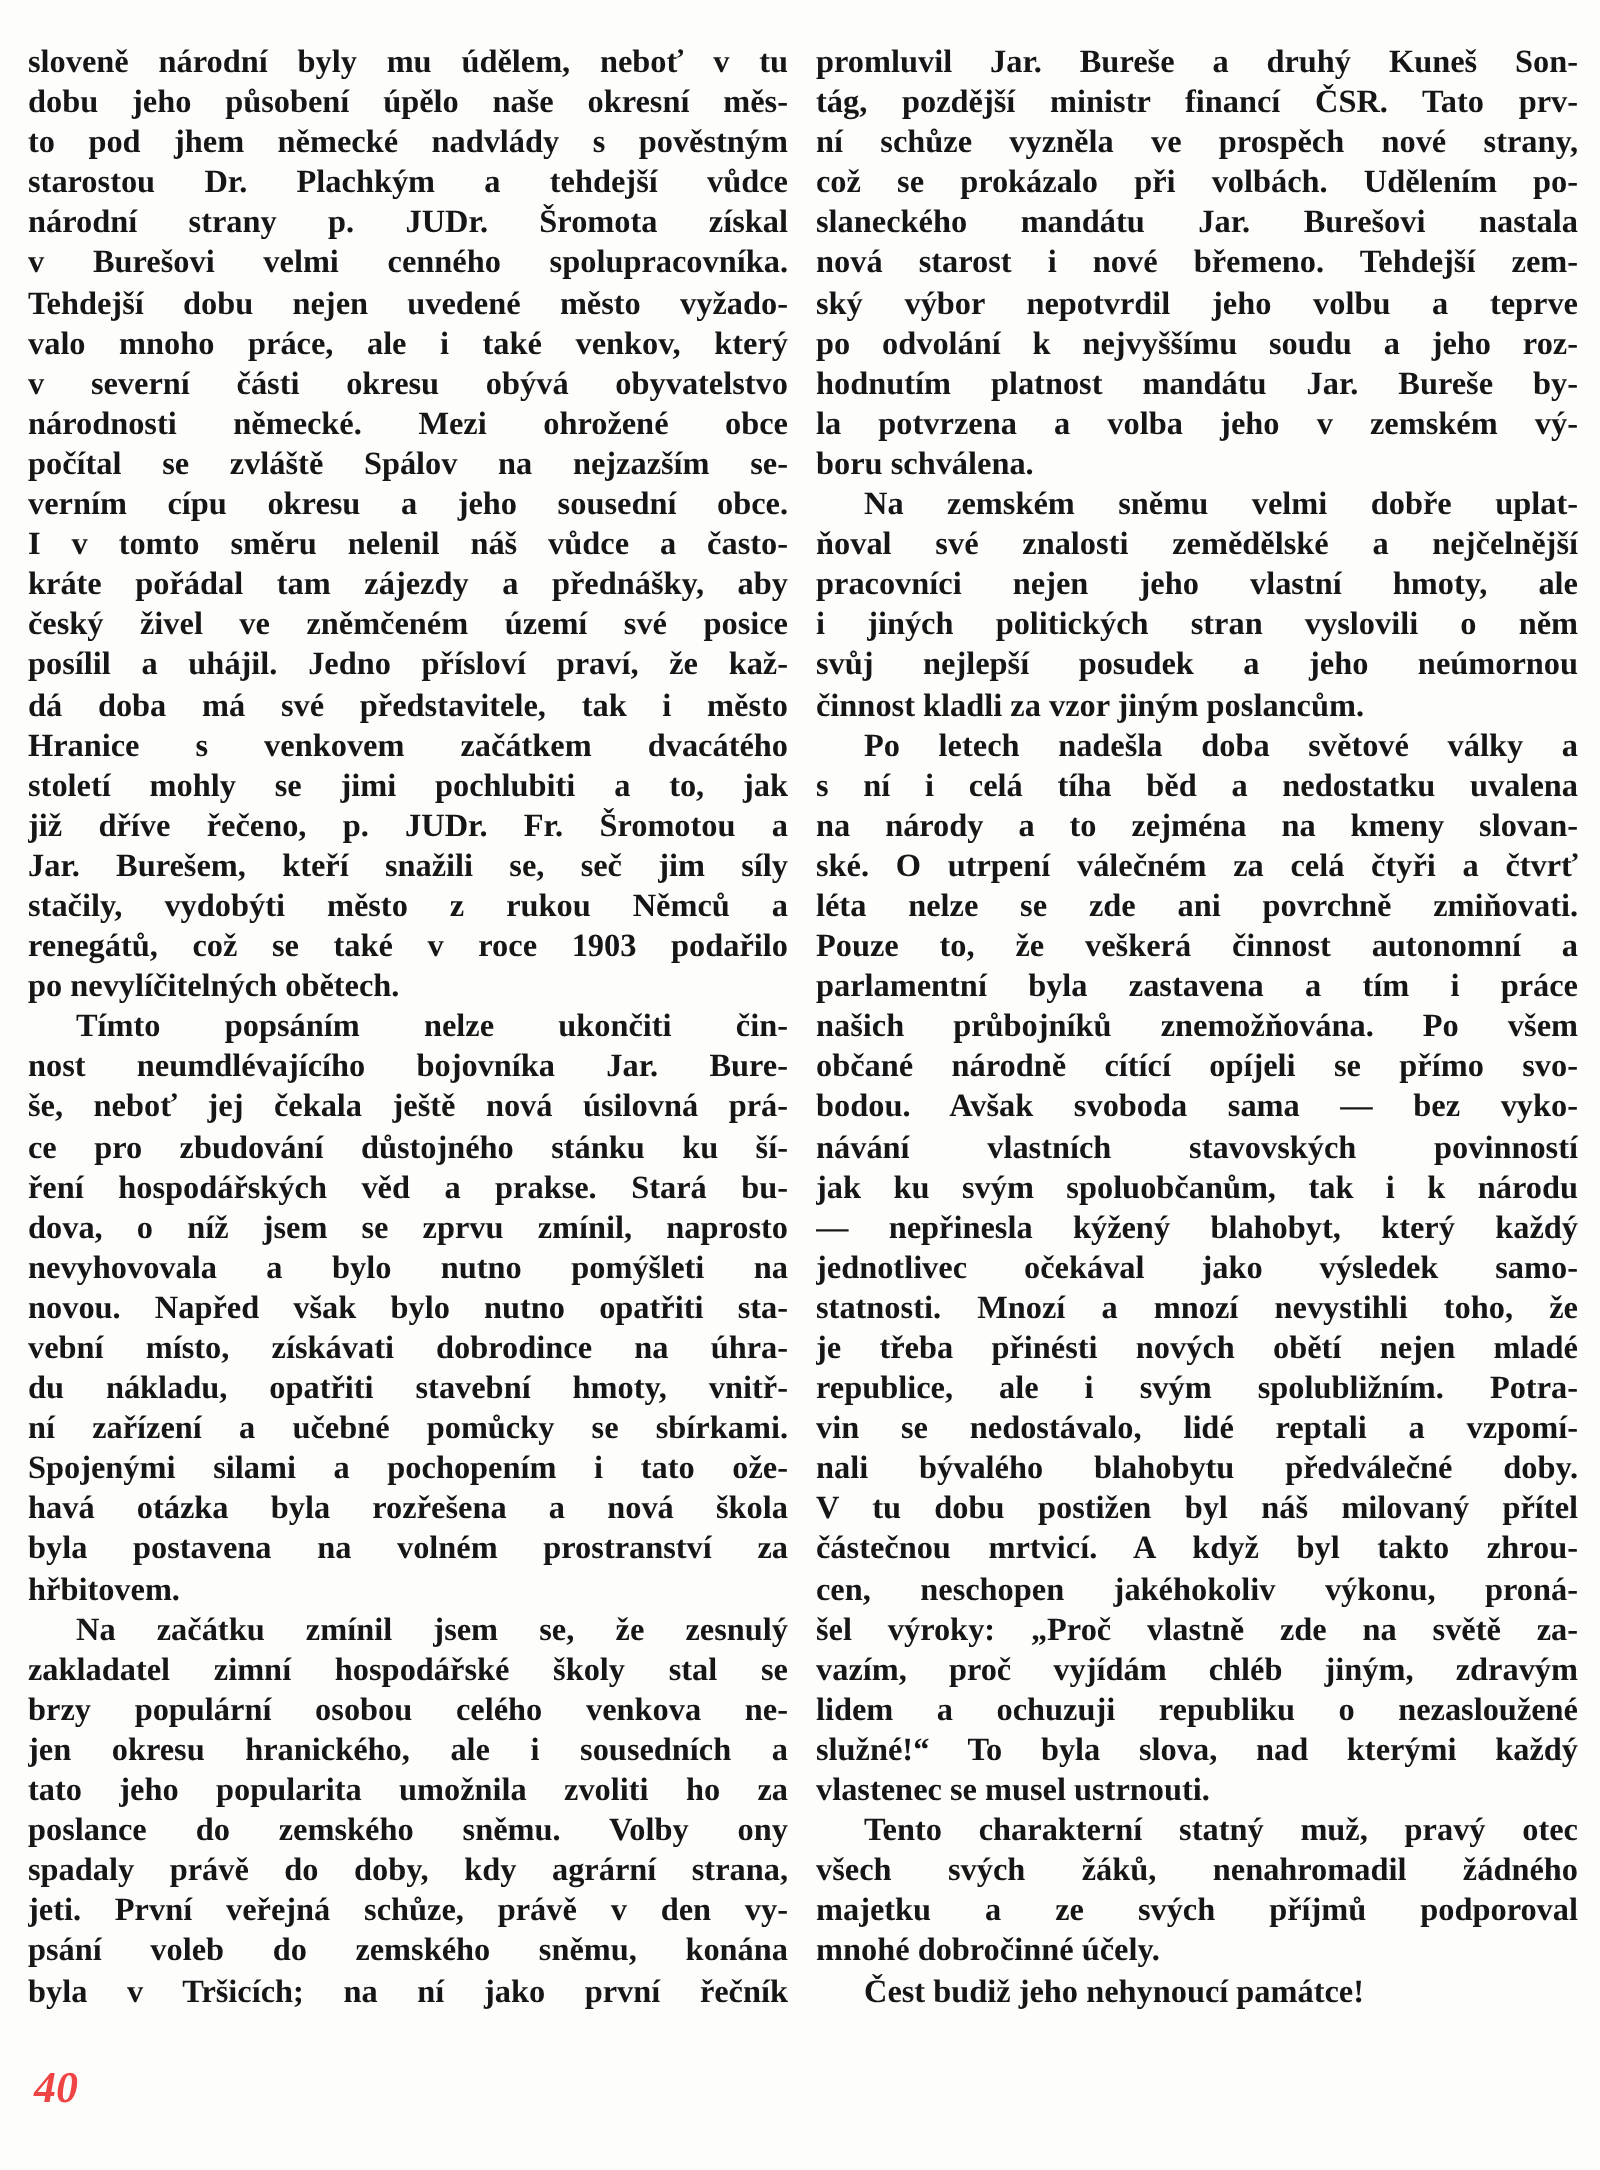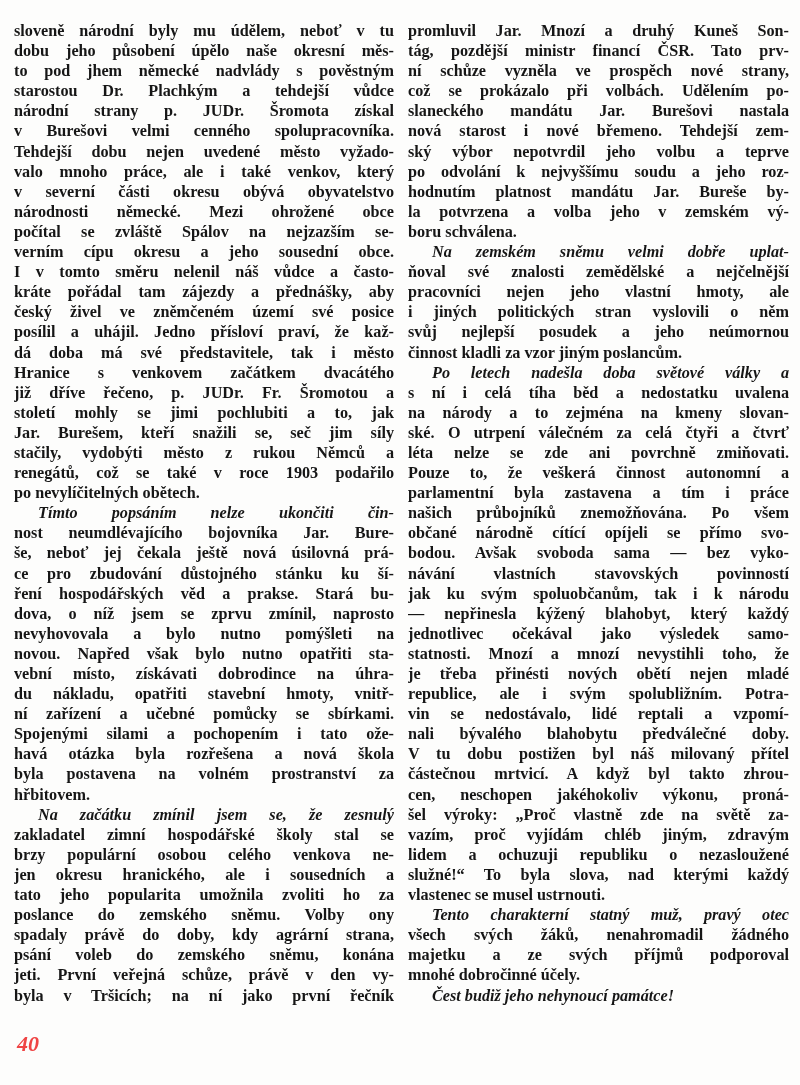--- a/index.html
+++ b/index.html
@@ -37,21 +37,21 @@
     text-align: justify;
     text-align-last: justify;
     height: 20.1px;
     overflow: hidden;
     white-space: nowrap;
   }
   .line.no-justify {
     text-align: center;
     text-align-last: left;
   }
-  .line.indent { text-indent: 24px; font-style: italic; }
+  .line.indent { text-indent: 24px; }
   .page-number {
     position: absolute;
     left: 17px;
     top: 1031px;
     font-size: 22px;
     font-style: italic;
     font-weight: bold;
     color: #ef4444;
   }
 </style>
@@ -73,22 +73,22 @@
           <div class="line">v severní části okresu obývá obyvatelstvo</div>
           <div class="line">národnosti německé. Mezi ohrožené obce</div>
           <div class="line">počítal se zvláště Spálov na nejzazším se-</div>
           <div class="line">verním cípu okresu a jeho sousední obce.</div>
           <div class="line">I v tomto směru nelenil náš vůdce a často-</div>
           <div class="line">kráte pořádal tam zájezdy a přednášky, aby</div>
           <div class="line">český živel ve zněmčeném území své posice</div>
           <div class="line">posílil a uhájil. Jedno přísloví praví, že kaž-</div>
           <div class="line">dá doba má své představitele, tak i město</div>
           <div class="line">Hranice s venkovem začátkem dvacátého</div>
+          <div class="line">století mohly se jimi pochlubiti a to, jak</div>
           <div class="line">již dříve řečeno, p. JUDr. Fr. Šromotou a</div>
-          <div class="line">století mohly se jimi pochlubiti a to, jak</div>
           <div class="line">Jar. Burešem, kteří snažili se, seč jim síly</div>
           <div class="line">stačily, vydobýti město z rukou Němců a</div>
           <div class="line">renegátů, což se také v roce 1903 podařilo</div>
           <div class="line no-justify">po nevylíčitelných obětech.</div>
         </div>
         <div class="paragraph">
           <div class="line indent">Tímto popsáním nelze ukončiti čin-</div>
           <div class="line">nost neumdlévajícího bojovníka Jar. Bure-</div>
           <div class="line">še, neboť jej čekala ještě nová úsilovná prá-</div>
           <div class="line">ce pro zbudování důstojného stánku ku ší-</div>
@@ -105,28 +105,28 @@
           <div class="line no-justify">hřbitovem.</div>
         </div>
         <div class="paragraph">
           <div class="line indent">Na začátku zmínil jsem se, že zesnulý</div>
           <div class="line">zakladatel zimní hospodářské školy stal se</div>
           <div class="line">brzy populární osobou celého venkova ne-</div>
           <div class="line">jen okresu hranického, ale i sousedních a</div>
           <div class="line">tato jeho popularita umožnila zvoliti ho za</div>
           <div class="line">poslance do zemského sněmu. Volby ony</div>
           <div class="line">spadaly právě do doby, kdy agrární strana,</div>
+          <div class="line">jeti. První veřejná schůze, právě v den vy-</div>
           <div class="line">psání voleb do zemského sněmu, konána</div>
-          <div class="line">jeti. První veřejná schůze, právě v den vy-</div>
           <div class="line">byla v Tršicích; na ní jako první řečník</div>
         </div>
       </div>
     <div class="column right">
         <div class="paragraph">
-          <div class="line">promluvil Jar. Mnozí a druhý Kuneš Son-</div>
+          <div class="line">promluvil Jar. Bureše a druhý Kuneš Son-</div>
           <div class="line">tág, pozdější ministr financí ČSR. Tato prv-</div>
           <div class="line">ní schůze vyzněla ve prospěch nové strany,</div>
           <div class="line">což se prokázalo při volbách. Udělením po-</div>
           <div class="line">slaneckého mandátu Jar. Burešovi nastala</div>
           <div class="line">nová starost i nové břemeno. Tehdejší zem-</div>
           <div class="line">ský výbor nepotvrdil jeho volbu a teprve</div>
           <div class="line">po odvolání k nejvyššímu soudu a jeho roz-</div>
           <div class="line">hodnutím platnost mandátu Jar. Bureše by-</div>
           <div class="line">la potvrzena a volba jeho v zemském vý-</div>
           <div class="line no-justify">boru schválena.</div>

